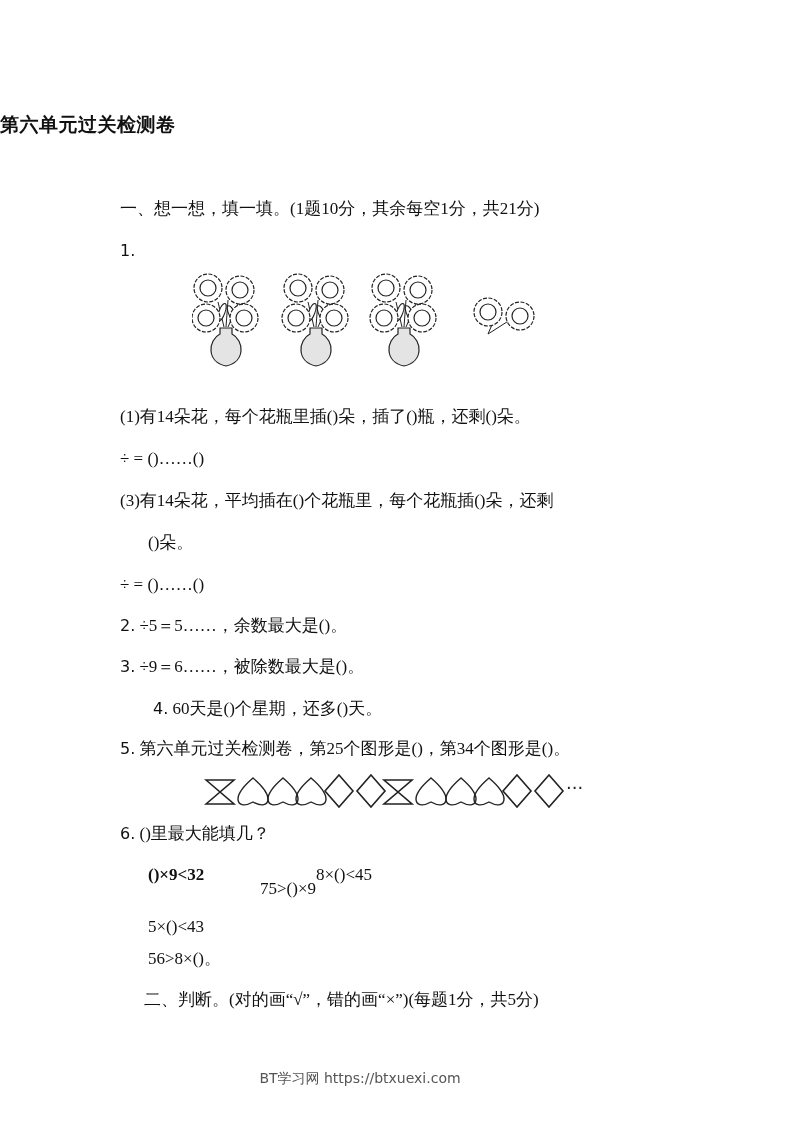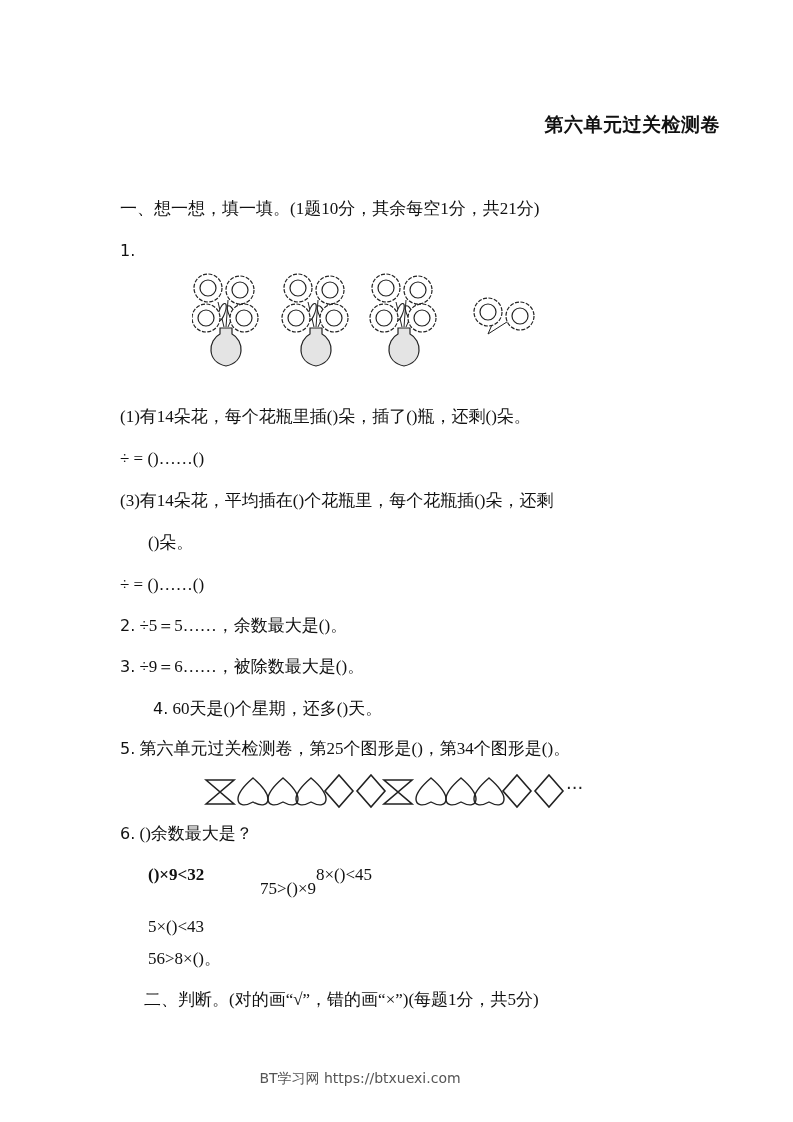--- a/index.html
+++ b/index.html
@@ -1,18 +1,18 @@
 <!DOCTYPE html>
 <html><head>
   <meta charset="utf-8">
   <style>
     html, body { margin: 0; padding: 0; background: #ffffff; }
     body { width: 793px; height: 1122px; position: relative; overflow: hidden;
            font-family: "Liberation Serif", "DejaVu Serif", serif; color: #111; }
-    .title { position: absolute; top: 112px; left: 0; width: 720px; text-align: right;
+    .title { position: absolute; top: 112px; left: 0; width: 720px; text-align: left;
              font-family: "DejaVu Sans", "Liberation Sans", sans-serif; font-weight: bold; font-size: 19px; letter-spacing: 0.5px; }
     .line { position: absolute; left: 120px; font-size: 17px; white-space: nowrap; line-height: 22px; }
     .num { font-family: "DejaVu Sans", "Liberation Sans", sans-serif; font-size: 16px; }
     .indent { left: 148px; }
     .flowers { position: absolute; top: 272px; left: 192px; width: 355px; height: 100px; }
     .shapes { position: absolute; top: 772px; left: 204px; width: 390px; height: 38px; }
     .footer { position: absolute; top: 1070px; left: 0; width: 720px; text-align: center;
               font-family: "DejaVu Sans", "Liberation Sans", sans-serif; font-size: 14px; color: #555; }
   </style>
 </head>
@@ -97,21 +97,21 @@
   <use href="#heart" x="212" y="2"></use>
   <use href="#heart" x="242" y="2"></use>
   <use href="#heart" x="270" y="2"></use>
   <use href="#diamond" x="298" y="0"></use>
   <use href="#diamond" x="330" y="0"></use>
   <text x="362" y="22" font-size="18" font-family="DejaVu Sans, sans-serif" fill="#222">···</text>
 </svg>
 
 <div class="line" style="top:823px;">
   <span class="num">6.</span>
-  <span>()余数最大是？</span>
+  <span>()里最大能填几？</span>
 </div>
 
 <div class="line indent" style="top:864px;font-weight:bold;">()×9&lt;32</div>
 <div class="line" style="top:864px; left:316px;">8×()&lt;45</div>
 
 <div class="line indent" style="top:916px;">5×()&lt;43</div>
 <div class="line" style="top:878px; left:260px;">75&gt;()×9</div>
 
 <div class="line indent" style="top:948px;">56&gt;8×()。</div>
 

